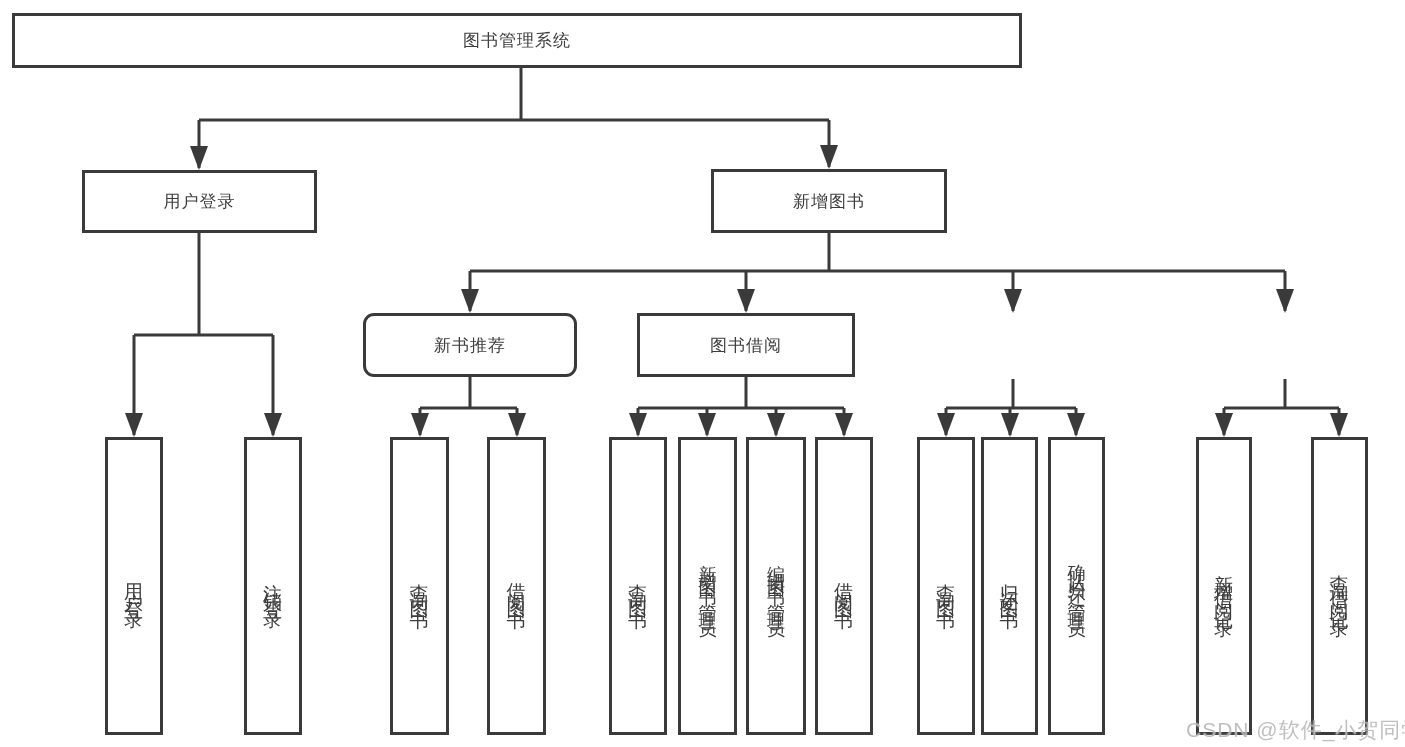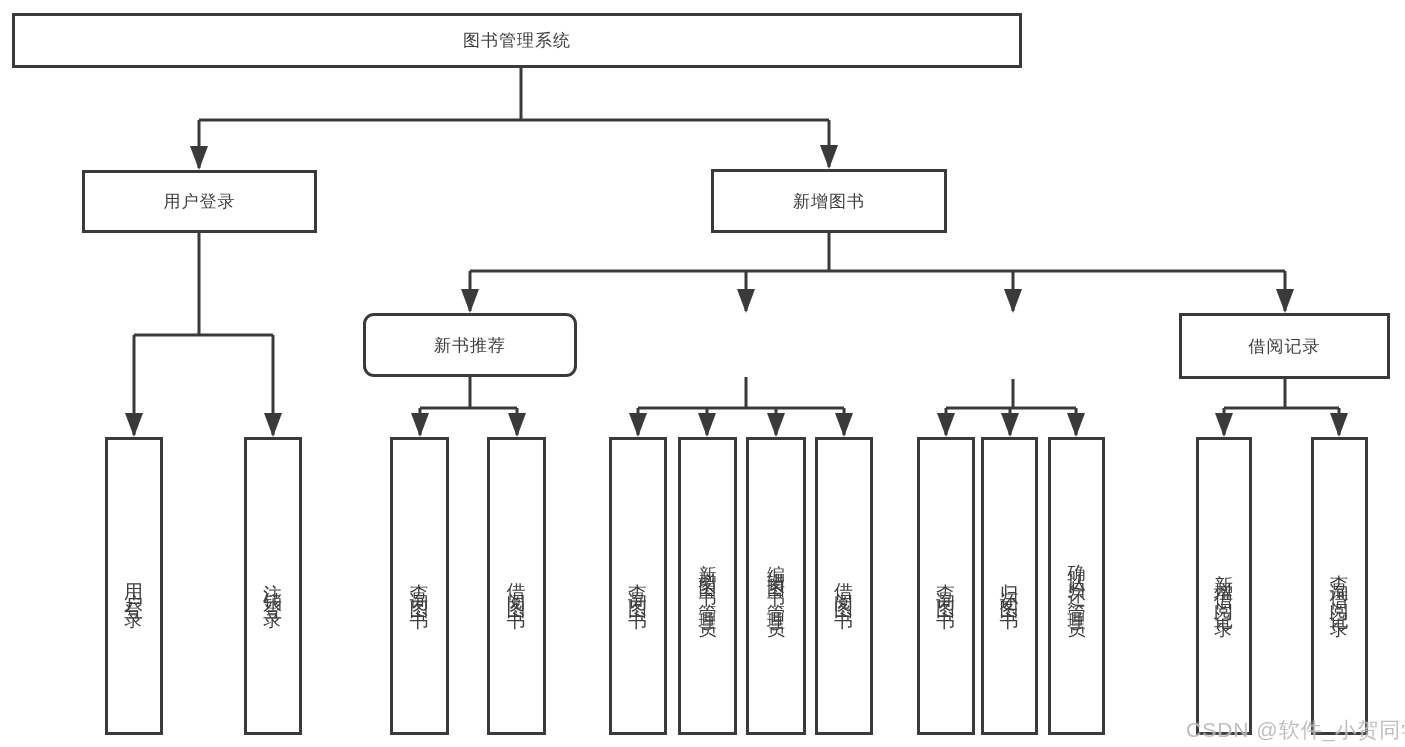--- a/index.html
+++ b/index.html
@@ -124,22 +124,22 @@
   <div class="hbox" style="left:82px; top:170px; width:235px; height:63px;">
     <span>用户登录</span>
   </div>
   <div class="hbox" style="left:711px; top:169px; width:236px; height:64px;">
     <span>新增图书</span>
   </div>
 
   <div class="hbox" style="left:363px; top:313px; width:214px; height:64px;border-radius:11px;">
     <span>新书推荐</span>
   </div>
-  <div class="hbox" style="left:1179px; top:313px; width:211px; height:66px;">
-    <span>借阅记录</span>
+  <div class="hbox" style="left:637px; top:313px; width:218px; height:64px;">
+    <span>图书借阅</span>
   </div>
 
   <div class="vbox" style="left:105px; width:58px;">
     <span>用户登录</span>
   </div>
   <div class="vbox" style="left:244px; width:58px;">
     <span>注销登录</span>
   </div>
 
   <div class="vbox" style="left:390px; width:59px;">

